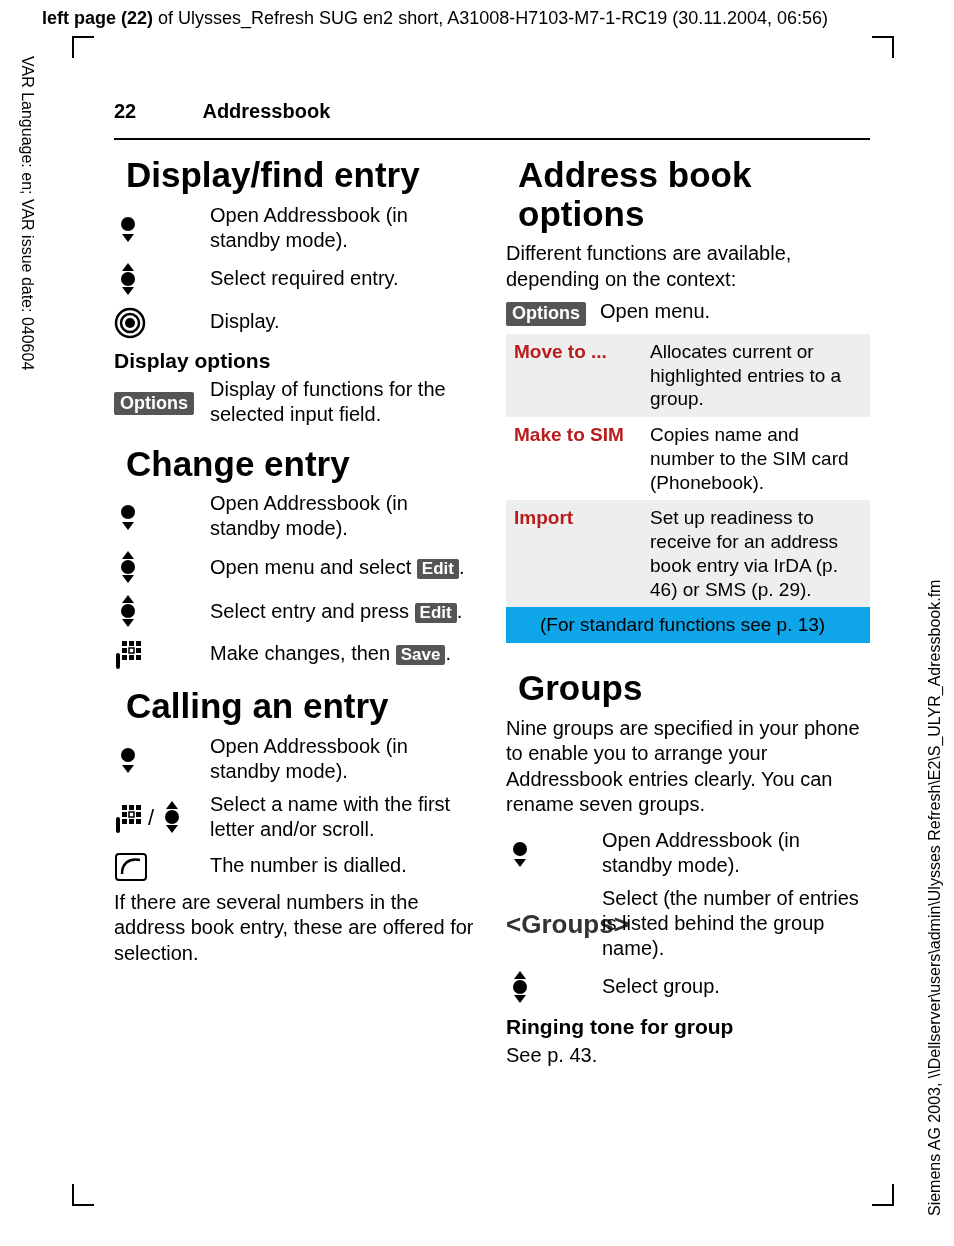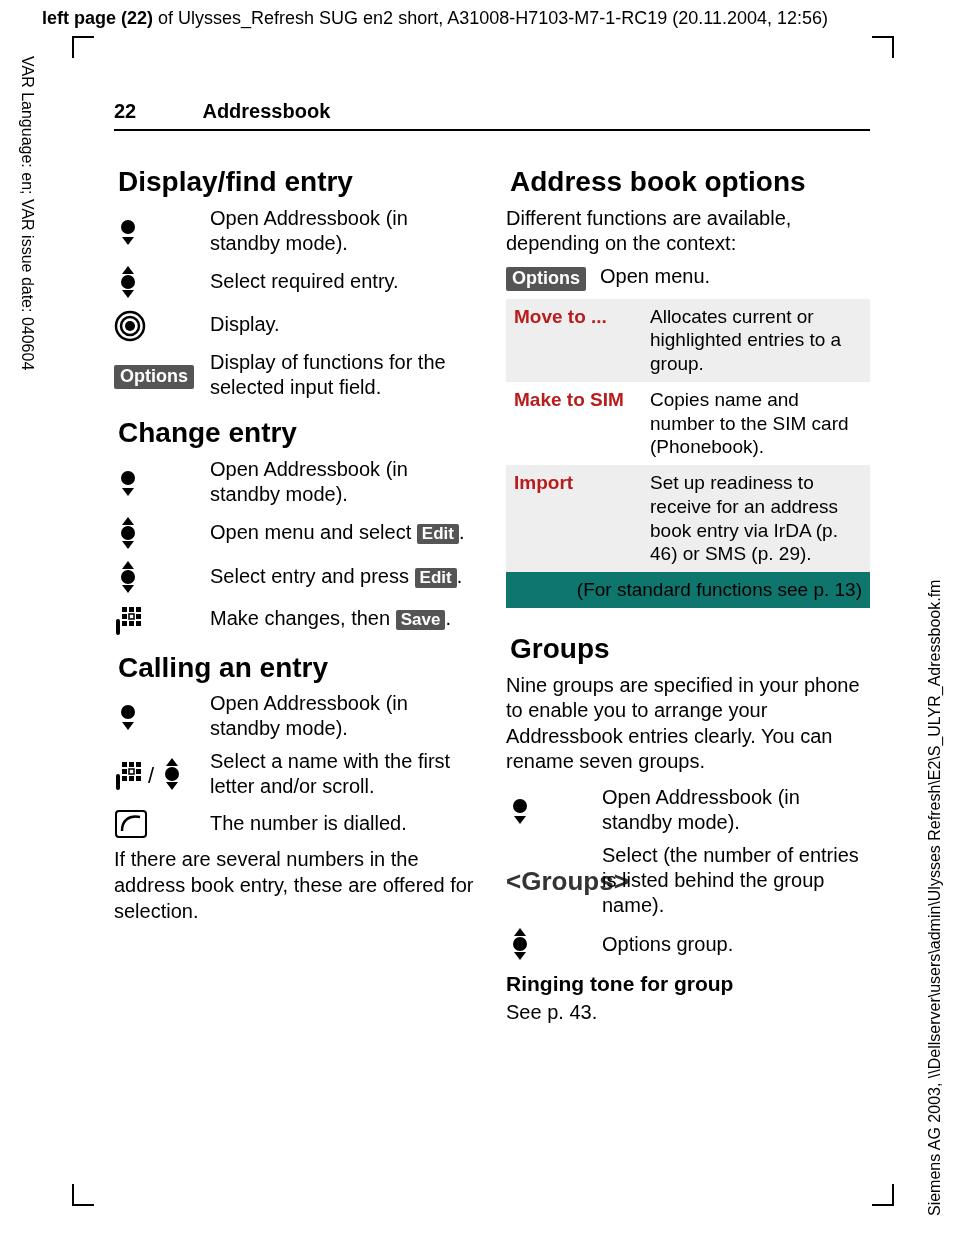--- a/index.html
+++ b/index.html
@@ -57,42 +57,42 @@
     height: 760px;
   }
   .content {
     position: absolute;
     top: 100px;
     left: 114px;
     width: 756px;
   }
   .running-head {
     border-bottom: 2px solid #000;
-    padding-bottom: 6px;
-    margin-bottom: 36px;
+    padding-bottom: 15px;
+    margin-bottom: 16px;
   }
   .running-head .pnum {
     font-weight: bold;
     font-size: 20px;
     display: inline-block;
     width: 84px;
   }
   .running-head .ptitle {
     font-weight: bold;
     font-size: 20px;
   }
   .cols {
     display: flex;
     gap: 28px;
   }
   .col { width: 364px; }
   h2.sec {
-    font-size: 28px;
-    font-weight: bold;
-    margin: 0 0 8px 4px;
+    font-size: 35px;
+    font-weight: bold;
+    margin: 0 0 8px 12px;
     line-height: 1.1;
   }
   h3.sub {
     font-size: 21px;
     font-weight: bold;
     margin: 10px 0 4px 0;
   }
   .entry {
     display: flex;
     align-items: center;
@@ -140,23 +140,23 @@
     vertical-align: top;
     line-height: 1.25;
   }
   table.opts tr.shade td { background: #eee; }
   table.opts td.k {
     width: 120px;
     font-weight: bold;
     color: #b91c1c;
   }
   table.opts tr.footer td {
-    background: #0f766e;
-    text-align: right;
-    padding-left: 19px;
+    background: #0ea5e9;
+    text-align: left;
+    padding-left: 34px;
   }
   
   svg.icon { display: inline-block; vertical-align: middle; }
   .slashsep { font-size: 22px; margin: 0 4px; vertical-align: middle; }
 </style>
 </head>
 <body>
 
 <svg width="0" height="0" style="position:absolute">
   <defs>
@@ -188,21 +188,21 @@
     </g>
     <g id="call">
       <rect x="2" y="2" width="30" height="26" rx="3" fill="none" stroke="#000" stroke-width="2"></rect>
       <path d="M8 22 C 8 12, 14 6, 26 8" fill="none" stroke="#000" stroke-width="2.5"></path>
     </g>
   </defs>
 </svg>
 
 <div class="page">
   <div class="top-header">
-    <b>left page (22)</b><span> of Ulysses_Refresh SUG en2 short, A31008-H7103-M7-1-RC19 (20.11.2004, 12:56)</span>
+    <b>left page (22)</b><span> of Ulysses_Refresh SUG en2 short, A31008-H7103-M7-1-RC19 (30.11.2004, 06:56)</span>
   </div>
 
   <div class="crop-tl"></div>
   <div class="crop-tr"></div>
   <div class="crop-bl"></div>
   <div class="crop-br"></div>
 
   <div class="side-left-text">VAR Language: en; VAR issue date: 040604</div>
   <div class="side-right-text">Siemens AG 2003, \\Dellserver\users\admin\Ulysses Refresh\E2\S_ULYR_Adressbook.fm</div>
 
@@ -230,20 +230,21 @@
               </svg></div>
           <div class="textcell">Select required entry.</div>
         </div>
         <div class="entry">
           <div class="iconcell"><svg class="icon" width="32" height="32">
                 <use href="#nav-center"></use>
               </svg></div>
           <div class="textcell">Display.</div>
         </div>
 
+        <h3 class="sub">Display options</h3>
         <div class="entry">
           <div class="iconcell"><span class="softkey">Options</span></div>
           <div class="textcell">Display of functions for the selected input field.</div>
         </div>
 
         <h2 class="sec" style="margin-top:18px">Change entry</h2>
 
         <div class="entry">
           <div class="iconcell"><svg class="icon" width="28" height="30">
                 <use href="#nav-down"></use>
@@ -343,21 +344,21 @@
           <div class="textcell">Open Addressbook (in standby mode).</div>
         </div>
         <div class="entry">
           <div class="iconcell"><span class="tag-groups">&lt;Groups&gt;</span></div>
           <div class="textcell">Select (the number of entries is listed behind the group name).</div>
         </div>
         <div class="entry">
           <div class="iconcell"><svg class="icon" width="28" height="34">
                 <use href="#nav-updown"></use>
               </svg></div>
-          <div class="textcell">Options group.</div>
+          <div class="textcell">Select group.</div>
         </div>
 
         <h3 class="sub">Ringing tone for group</h3>
         <div class="para">See p. 43.</div>
       </div>
     </div>
   </div>
 </div>
 
 </body></html>

